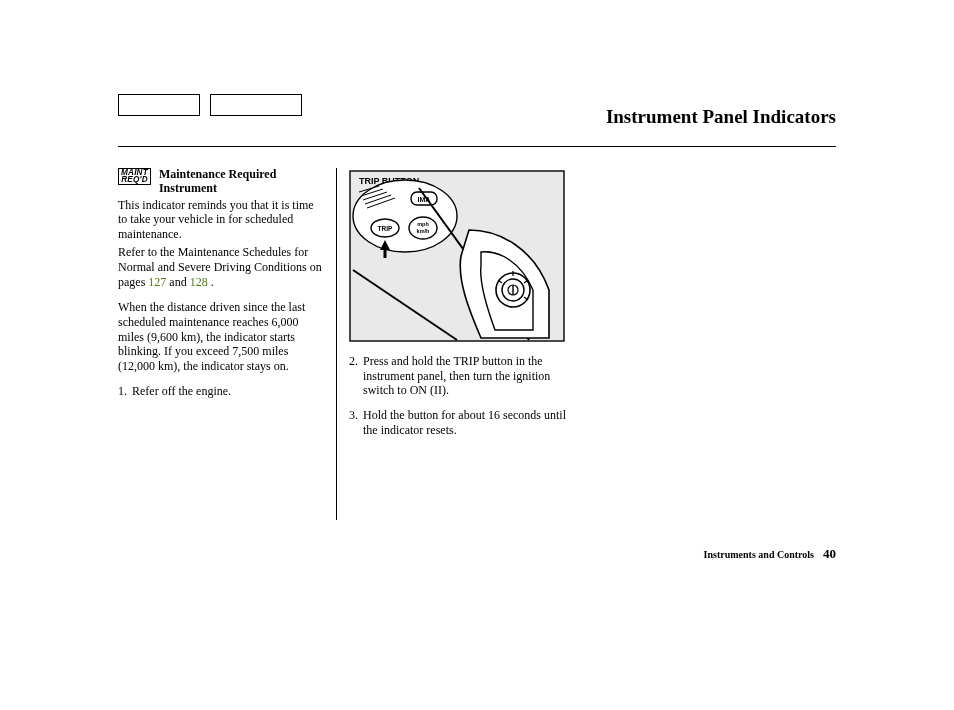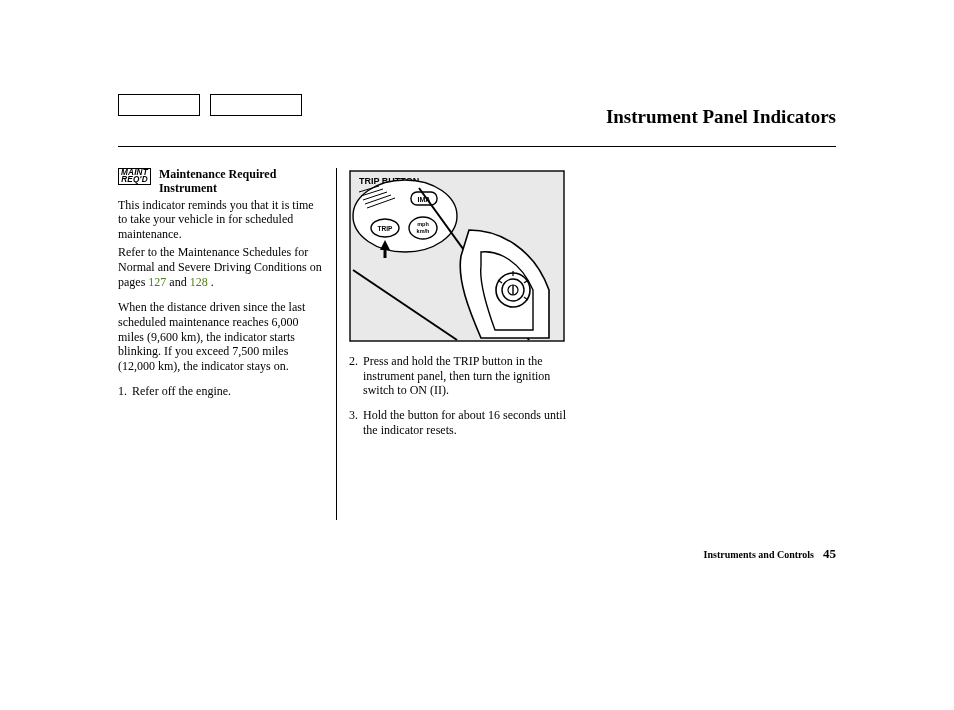--- a/index.html
+++ b/index.html
@@ -244,14 +244,14 @@
       <div class="step">
         <div class="num">3.</div>
         <div class="txt">Hold the button for about 16 seconds until the indicator resets.</div>
       </div>
     </div>
 
     <div class="col col3"></div>
   </div>
 
   <div class="footer-chapter">Instruments and Controls</div>
-  <div class="footer-pagenum">45</div>
+  <div class="footer-pagenum">40</div>
 </div>
 
 </body></html>

